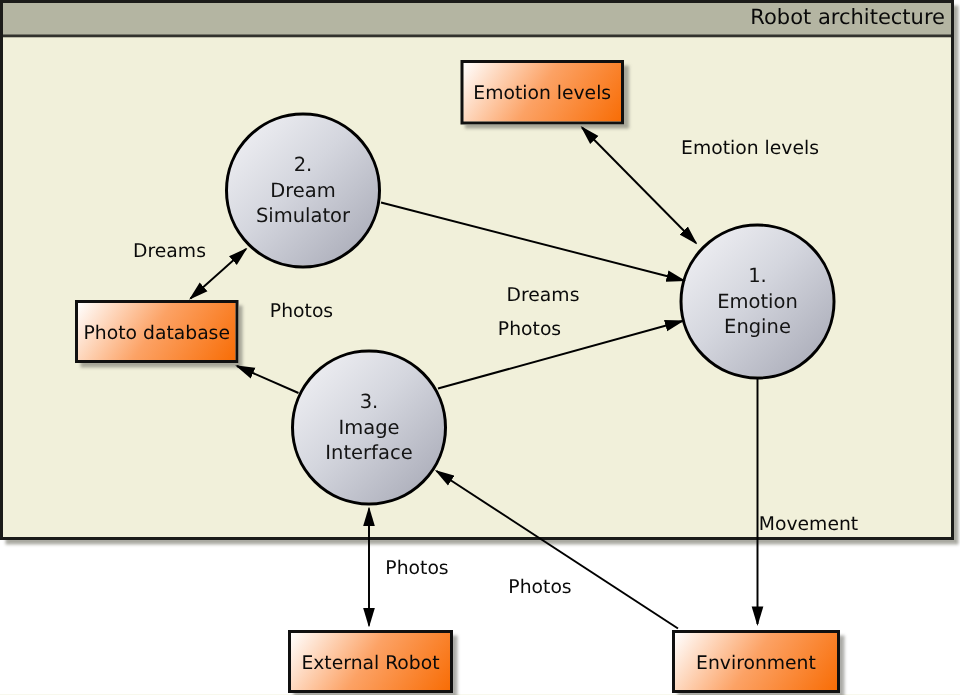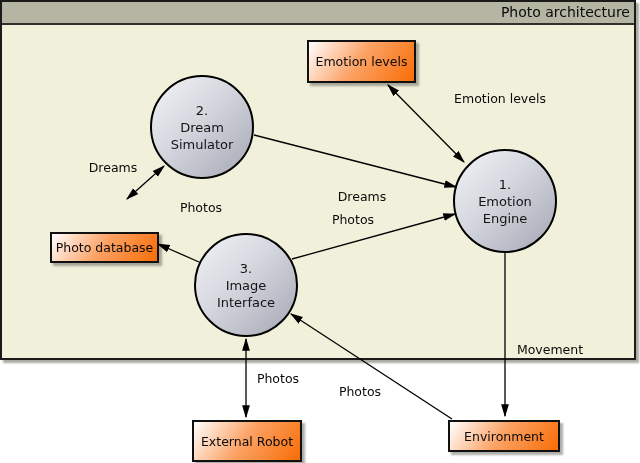--- a/index.html
+++ b/index.html
@@ -48,21 +48,21 @@
   }
   svg.edges{position:absolute;left:0;top:0;pointer-events:none;}
 </style>
 </head>
 <body>
 
 <div class="stage">
 
   <div class="frame">
     <div class="titlebar">
-      <span>Photo architecture</span>
+      <span>Robot architecture</span>
     </div>
     <div class="panel"></div>
   </div>
 
   <div class="node" style="left:150px;top:75px;">
     <span>2.
 Dream
 Simulator</span>
   </div>
   <div class="node" style="left:453px;top:149px;">
@@ -72,36 +72,36 @@
   </div>
   <div class="node" style="left:194px;top:233px;">
     <span>3.
 Image
 Interface</span>
   </div>
 
   <div class="obox" style="left:307px;top:40px;width:109px;height:43px;">
     <span>Emotion levels</span>
   </div>
-  <div class="obox" style="left:50px;top:200px;width:109px;height:31px;margin-top:32px;">
+  <div class="obox" style="left:50px;top:200px;width:109px;height:42px;">
     <span>Photo database</span>
   </div>
   <div class="obox" style="left:192px;top:420px;width:110px;height:42px;text-align:center;">
     <span>External Robot</span>
   </div>
-  <div class="obox" style="left:448px;top:420px;width:112px;height:32px;">
+  <div class="obox" style="left:448px;top:420px;width:112px;height:42px;">
     <span>Environment</span>
   </div>
 
   <span class="elabel" style="left:113px;top:167px;">Dreams</span>
   <span class="elabel" style="left:201px;top:207px;">Photos</span>
   <span class="elabel" style="left:362px;top:196px;">Dreams</span>
   <span class="elabel" style="left:353px;top:219px;">Photos</span>
   <span class="elabel" style="left:500px;top:98px;">Emotion levels</span>
-  <span class="elabel" style="left:550px;top:349px;">Movement</span>
+  <span class="elabel" style="left:539px;top:349px;">Movement</span>
   <span class="elabel" style="left:278px;top:378px;">Photos</span>
   <span class="elabel" style="left:360px;top:391px;">Photos</span>
 
   <svg class="edges" width="640" height="463" viewBox="0 0 640 463">
     <defs>
       <marker id="ah" viewBox="0 0 10 6" refX="9" refY="3" markerWidth="13" markerHeight="9" markerUnits="userSpaceOnUse" orient="auto-start-reverse">
         <path d="M0,0 L10,3 L0,6 z" fill="#000"></path>
       </marker>
     </defs>
     <g stroke="#000" stroke-width="1.3" fill="none">

